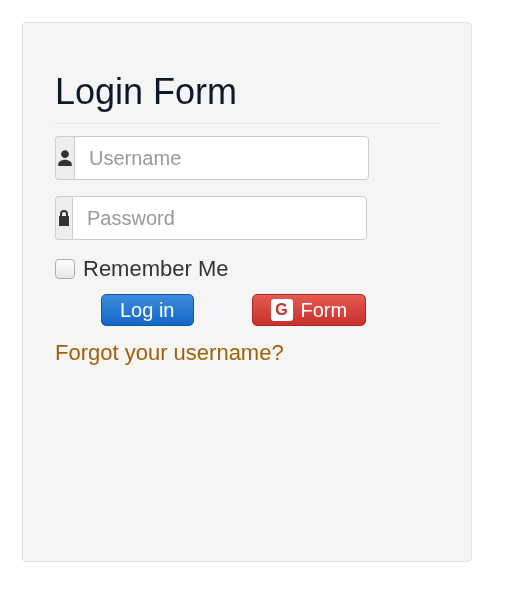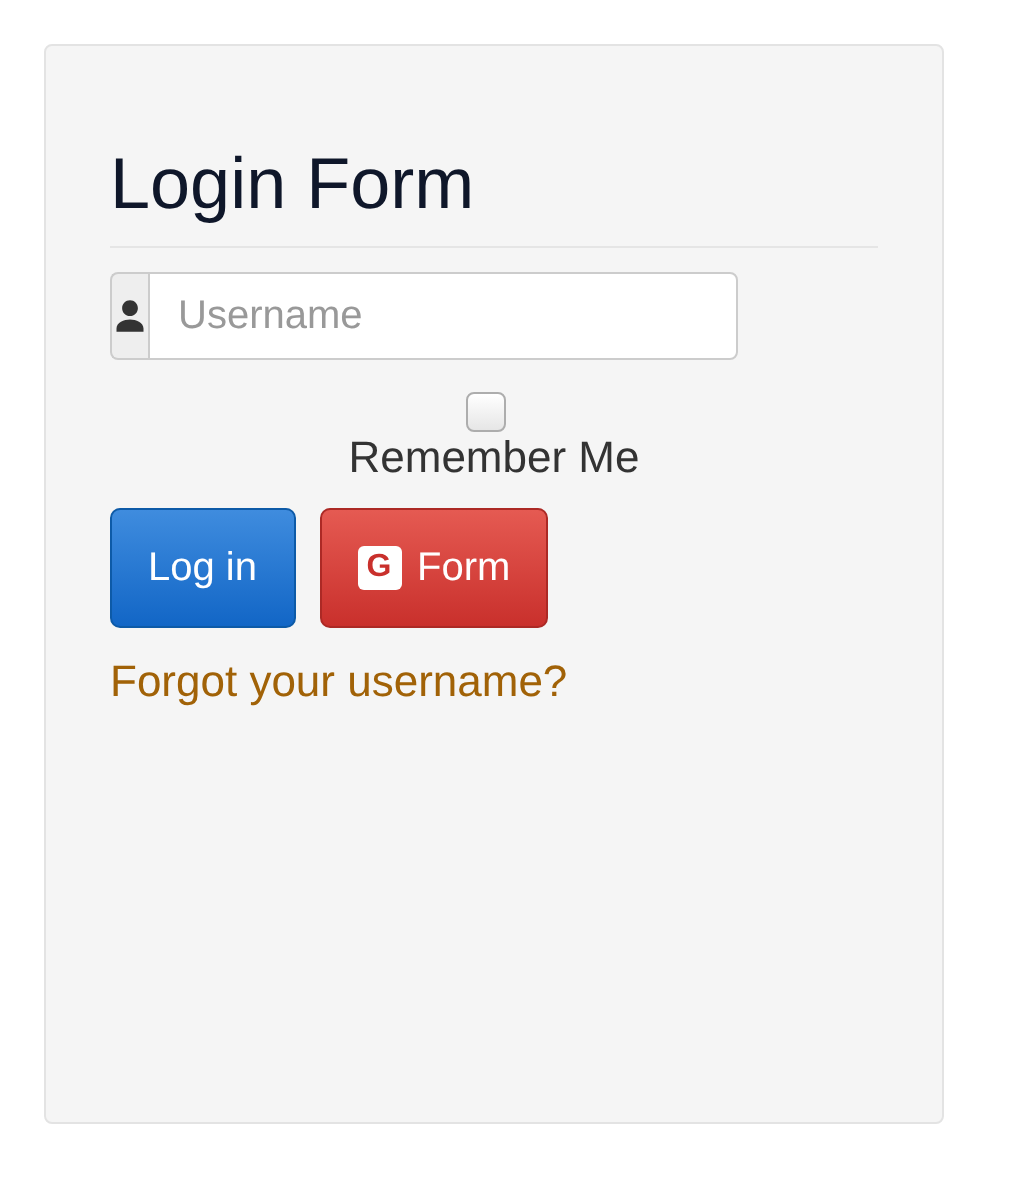--- a/index.html
+++ b/index.html
@@ -54,45 +54,45 @@
     font-size: 20px;
     color: #ec4899;
     padding: 0 14px;
     outline: none;
   }
   .text-input::placeholder { color: #999999; }
   .remember-row {
     display: flex;
     align-items: center;
     margin: 6px 0 12px 0;
-    flex-direction: column;
   }
   .remember-box {
     width: 20px; height: 20px;
     border: 1px solid #adadad;
     border-radius: 4px;
     background: linear-gradient(#ffffff,#e6e6e6);
     margin-right: 8px;
   }
   .remember-label {
     font-size: 22px;
     color: #333;
   }
   .button-row { display: flex; gap: 12px; margin-bottom: 14px; }
   .btn {
-    height: 60px;
+    height: 32px;
     padding: 12px 18px;
     border-radius: 5px;
     font-size: 20px;
     color: #fff;
     display: inline-flex;
     align-items: center;
     gap: 8px;
     cursor: pointer;
     border: 1px solid transparent;
+    margin-left: 46px;
   }
   .btn-primary {
     background: linear-gradient(#3f8cde,#1266c6);
     border-color: #0d5aa7;
   }
   .btn-danger {
     background: linear-gradient(#e55a52,#c9302c);
     border-color: #ac2925;
   }
   .g-badge {
@@ -125,20 +125,28 @@
 
   <div class="input-group">
     <span class="input-addon">
       <svg width="18" height="18" viewBox="0 0 16 16" fill="#333">
         <path d="M8 8c1.933 0 3.5-1.567 3.5-3.5S9.933 1 8 1 4.5 2.567 4.5 4.5 6.067 8 8 8zm0 1.5c-2.67 0-6 1.34-6 4V15h12v-1.5c0-2.66-3.33-4-6-4z"></path>
       </svg>
     </span>
     <input type="text" class="text-input" placeholder="Username" style="">
   </div>
 
+  <div class="input-group">
+    <span class="input-addon">
+      <svg width="16" height="18" viewBox="0 0 14 18" fill="#333">
+        <path d="M11 7V5a4 4 0 10-8 0v2H2v10h10V7h-1zM5 5a2 2 0 114 0v2H5V5z"></path>
+      </svg>
+    </span>
+    <input type="password" class="text-input" placeholder="Password" style="">
+  </div>
 
   <div class="remember-row">
     <span class="remember-box"></span>
     <span class="remember-label">Remember Me</span>
   </div>
 
   <div class="button-row">
     <button class="btn btn-primary">
       <span>Log in</span>
     </button>

